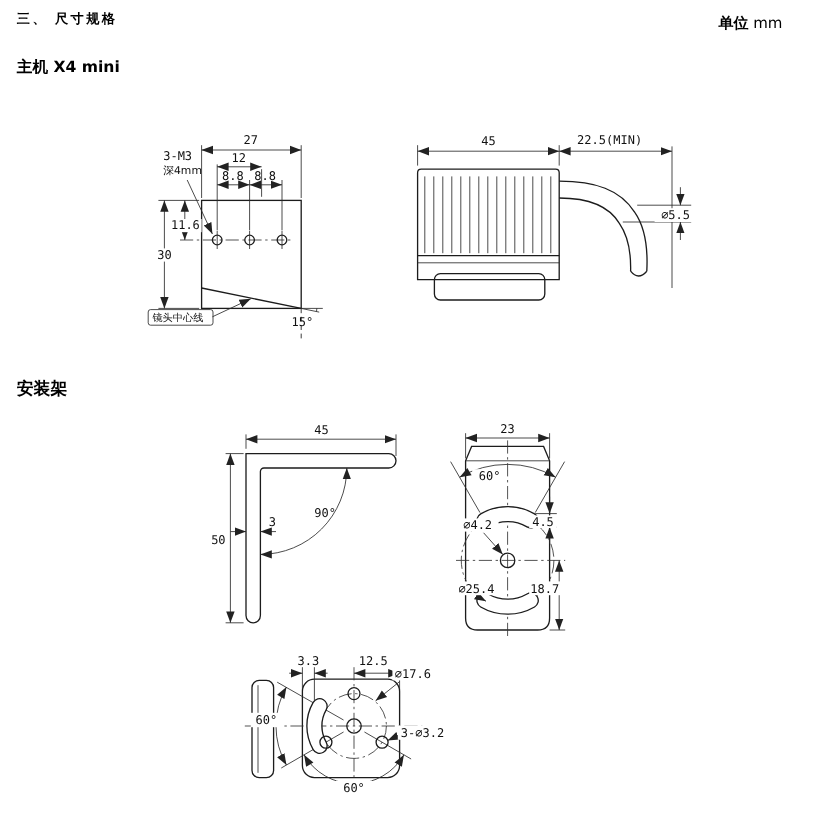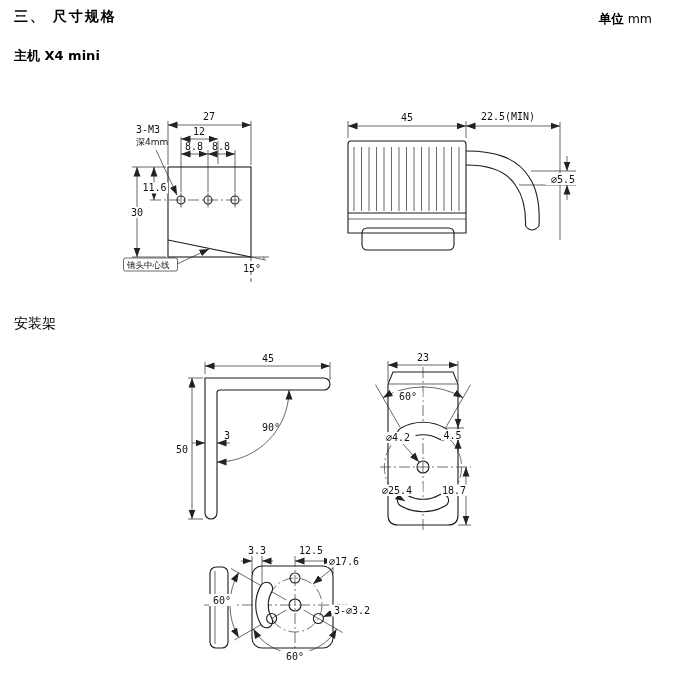--- a/index.html
+++ b/index.html
@@ -1,21 +1,21 @@
 <!DOCTYPE html>
 <html><head>
 <meta charset="utf-8">
 <style>
   html,body{margin:0;padding:0;background:#fff;}
   body{width:682px;height:678px;position:relative;font-family:"DejaVu Sans","Liberation Sans",sans-serif;color:#000;overflow:hidden;}
-  .hdr-title{position:absolute;left:14px;top:8px;font-size:14px;font-weight:bold;letter-spacing:2px;}
+  .hdr-title{position:absolute;left:14px;top:8px;font-size:11px;font-weight:bold;letter-spacing:2px;}
   .unit-note{position:absolute;right:30px;top:11px;font-size:12.5px;}
   .unit-note .ul{font-weight:bold;}
   .sub-main{position:absolute;left:14px;top:47px;font-size:13px;font-weight:bold;}
-  .sub-bracket{position:absolute;left:14px;top:315px;font-size:14px;font-weight:normal;}
+  .sub-bracket{position:absolute;left:14px;top:315px;font-size:14px;font-weight:bold;}
   svg.drawing{position:absolute;left:0;top:0;}
   .ln{fill:none;stroke:#1c1c1c;stroke-width:1.1;}
   .thin{fill:none;stroke:#2a2a2a;stroke-width:0.7;}
   .dim{fill:none;stroke:#2a2a2a;stroke-width:0.7;}
   .cl{fill:none;stroke:#333;stroke-width:0.7;stroke-dasharray:11 3 2 3;}
   .dash{fill:none;stroke:#333;stroke-width:0.8;stroke-dasharray:4 3;}
   .slot-o{fill:none;stroke:#1c1c1c;stroke-width:13.6;stroke-linecap:round;}
   .slot-i{fill:none;stroke:#fff;stroke-width:11.4;stroke-linecap:round;}
   .wbg{fill:#fff;stroke:none;}
   text.d{font-family:"DejaVu Sans Mono","Liberation Mono",monospace;font-size:10px;fill:#111;}

